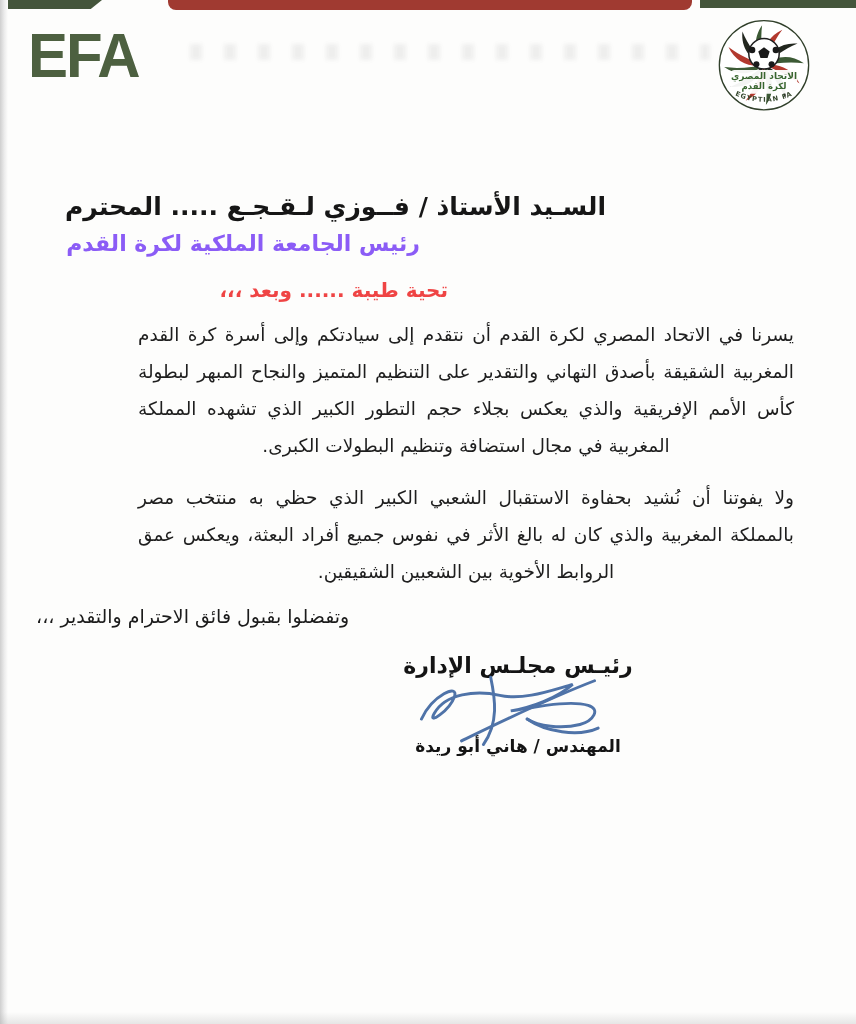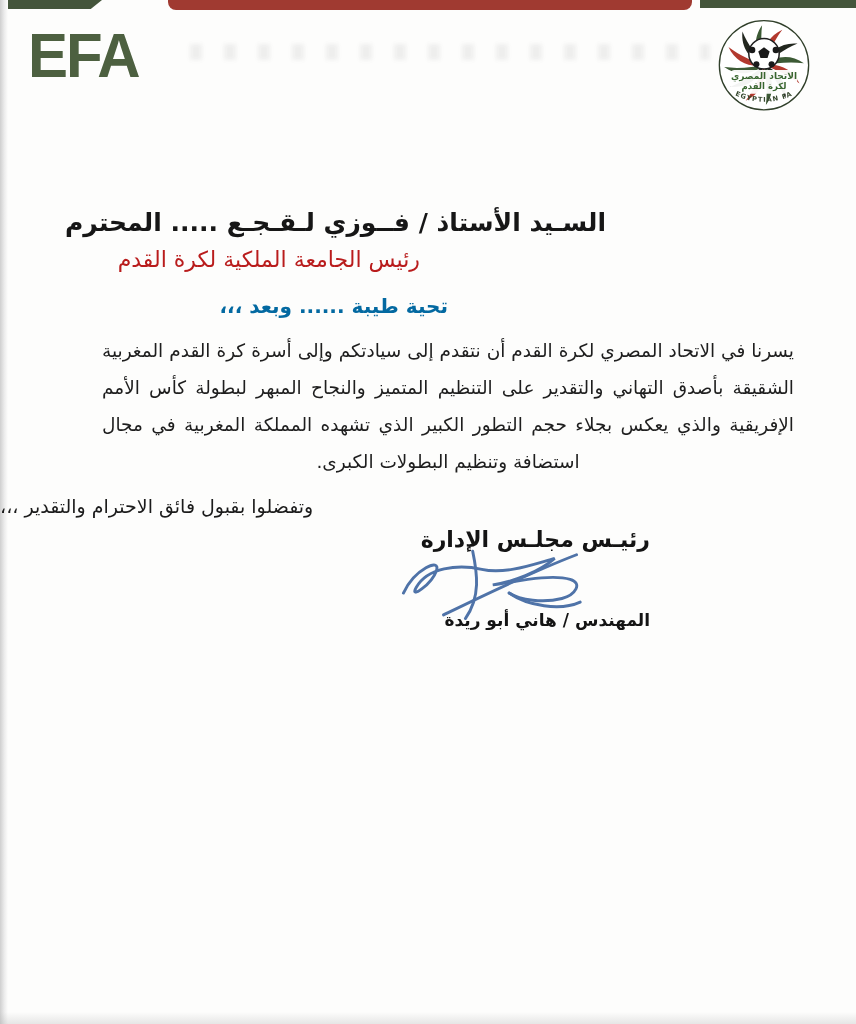--- a/index.html
+++ b/index.html
@@ -42,52 +42,53 @@
     position:absolute;left:28px;top:26px;
     font-family:"Liberation Sans","DejaVu Sans",sans-serif;
     font-weight:bold;font-size:60px;line-height:1;
     color:#4d6040;letter-spacing:-2px;
     transform:scaleY(1.04);
   }
   .efa-logo{position:absolute;left:703px;top:12px;width:122px;height:114px;}
   .efa-logo text{font-family:"DejaVu Sans",sans-serif;font-weight:bold;}
   
   .letter{
-    position:absolute;top:208px;left:0;right:0;
-    direction:rtl;text-align:right;
+    position:absolute;top:192px;left:0;right:0;
+    direction:rtl;text-align:right;padding-left:36px;
   }
   .recipient-1{
     margin:0 250px 0 0;
     font-size:25px;font-weight:bold;color:#161616;
     white-space:nowrap;
   }
   .recipient-2{
     margin:10px 436px 16px 0;
-    font-size:22px;font-weight:normal;color:#b91c1c;
+    font-size:22px;font-weight:bold;color:#8b5cf6;
     white-space:nowrap;
   }
   .salutation{
     margin:22px 408px 0 0;
-    font-size:20px;font-weight:bold;color:#0369a1;
+    font-size:20px;font-weight:bold;color:#ef4444;
     white-space:nowrap;
   }
   .paras{padding:0 62px;margin-top:14px;margin-left:40px;}
   .para{
     margin:0 0 15px 0;
     font-size:18.5px;line-height:2.0;
     text-align:justify;text-align-last:center;
     color:#1e1e1e;
   }
   .closing{
     text-align:left;font-size:19px;color:#1b1b1b;
     margin-top:2px;
   }
   .sig-block{
-    width:300px;margin:10px auto 0 auto;
+    width:300px;margin:26px auto 0 auto;
     transform:translateX(72px); 
+    text-align:center;
   }
   .sig-title{font-size:22px;font-weight:bold;color:#141414;white-space:nowrap;}
   .sig-scribble{width:236px;height:82px;margin:-10px auto -14px auto;display:block;}
   .sig-name{font-size:17px;font-weight:bold;color:#141414;white-space:nowrap;}
 </style>
 </head>
 <body>
 
 <div class="paper">
 
@@ -143,20 +144,21 @@
   <div class="letter" dir="rtl">
 
     <div class="recipient-1">السـيد الأستاذ / فــوزي لـقـجـع ..... المحترم</div>
 
     <div class="recipient-2">رئيس الجامعة الملكية لكرة القدم</div>
 
     <div class="salutation">تحية طيبة ...... وبعد ،،،</div>
 
     <div class="paras">
       <p class="para">يسرنا في الاتحاد المصري لكرة القدم أن نتقدم إلى سيادتكم وإلى أسرة كرة القدم المغربية الشقيقة بأصدق التهاني والتقدير على التنظيم المتميز والنجاح المبهر لبطولة كأس الأمم الإفريقية والذي يعكس بجلاء حجم التطور الكبير الذي تشهده المملكة المغربية في مجال استضافة وتنظيم البطولات الكبرى.</p>
+      <p class="para">ولا يفوتنا أن نُشيد بحفاوة الاستقبال الشعبي الكبير الذي حظي به منتخب مصر بالمملكة المغربية والذي كان له بالغ الأثر في نفوس جميع أفراد البعثة، ويعكس عمق الروابط الأخوية بين الشعبين الشقيقين.</p>
     </div>
 
     <div class="closing">وتفضلوا بقبول فائق الاحترام والتقدير ،،،</div>
 
     <div class="sig-block">
       <div class="sig-title">رئيـس مجلـس الإدارة</div>
 
       <svg class="sig-scribble" viewBox="0 0 240 90">
         <g fill="none" stroke="#4f73a8" stroke-width="3.2" stroke-linecap="round">
           <path d="M14,56 C26,30 56,16 50,32 C45,46 20,64 28,50 C40,28 74,24 100,30 C126,36 158,24 180,18 C163,33 134,44 112,47 C140,43 176,35 197,41 C211,45 203,58 188,62 C168,67 142,64 130,56"></path>

